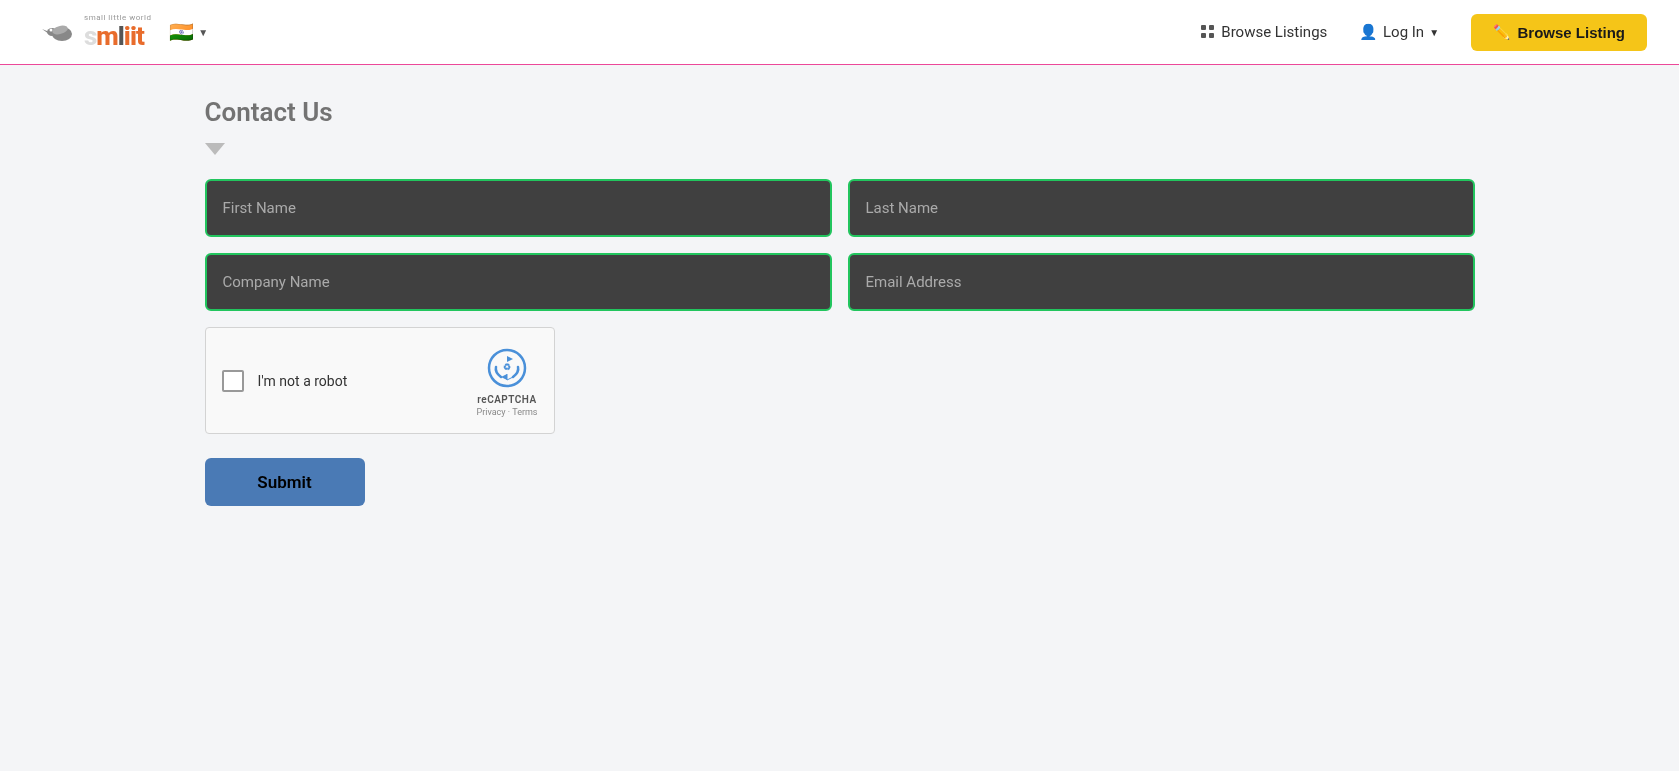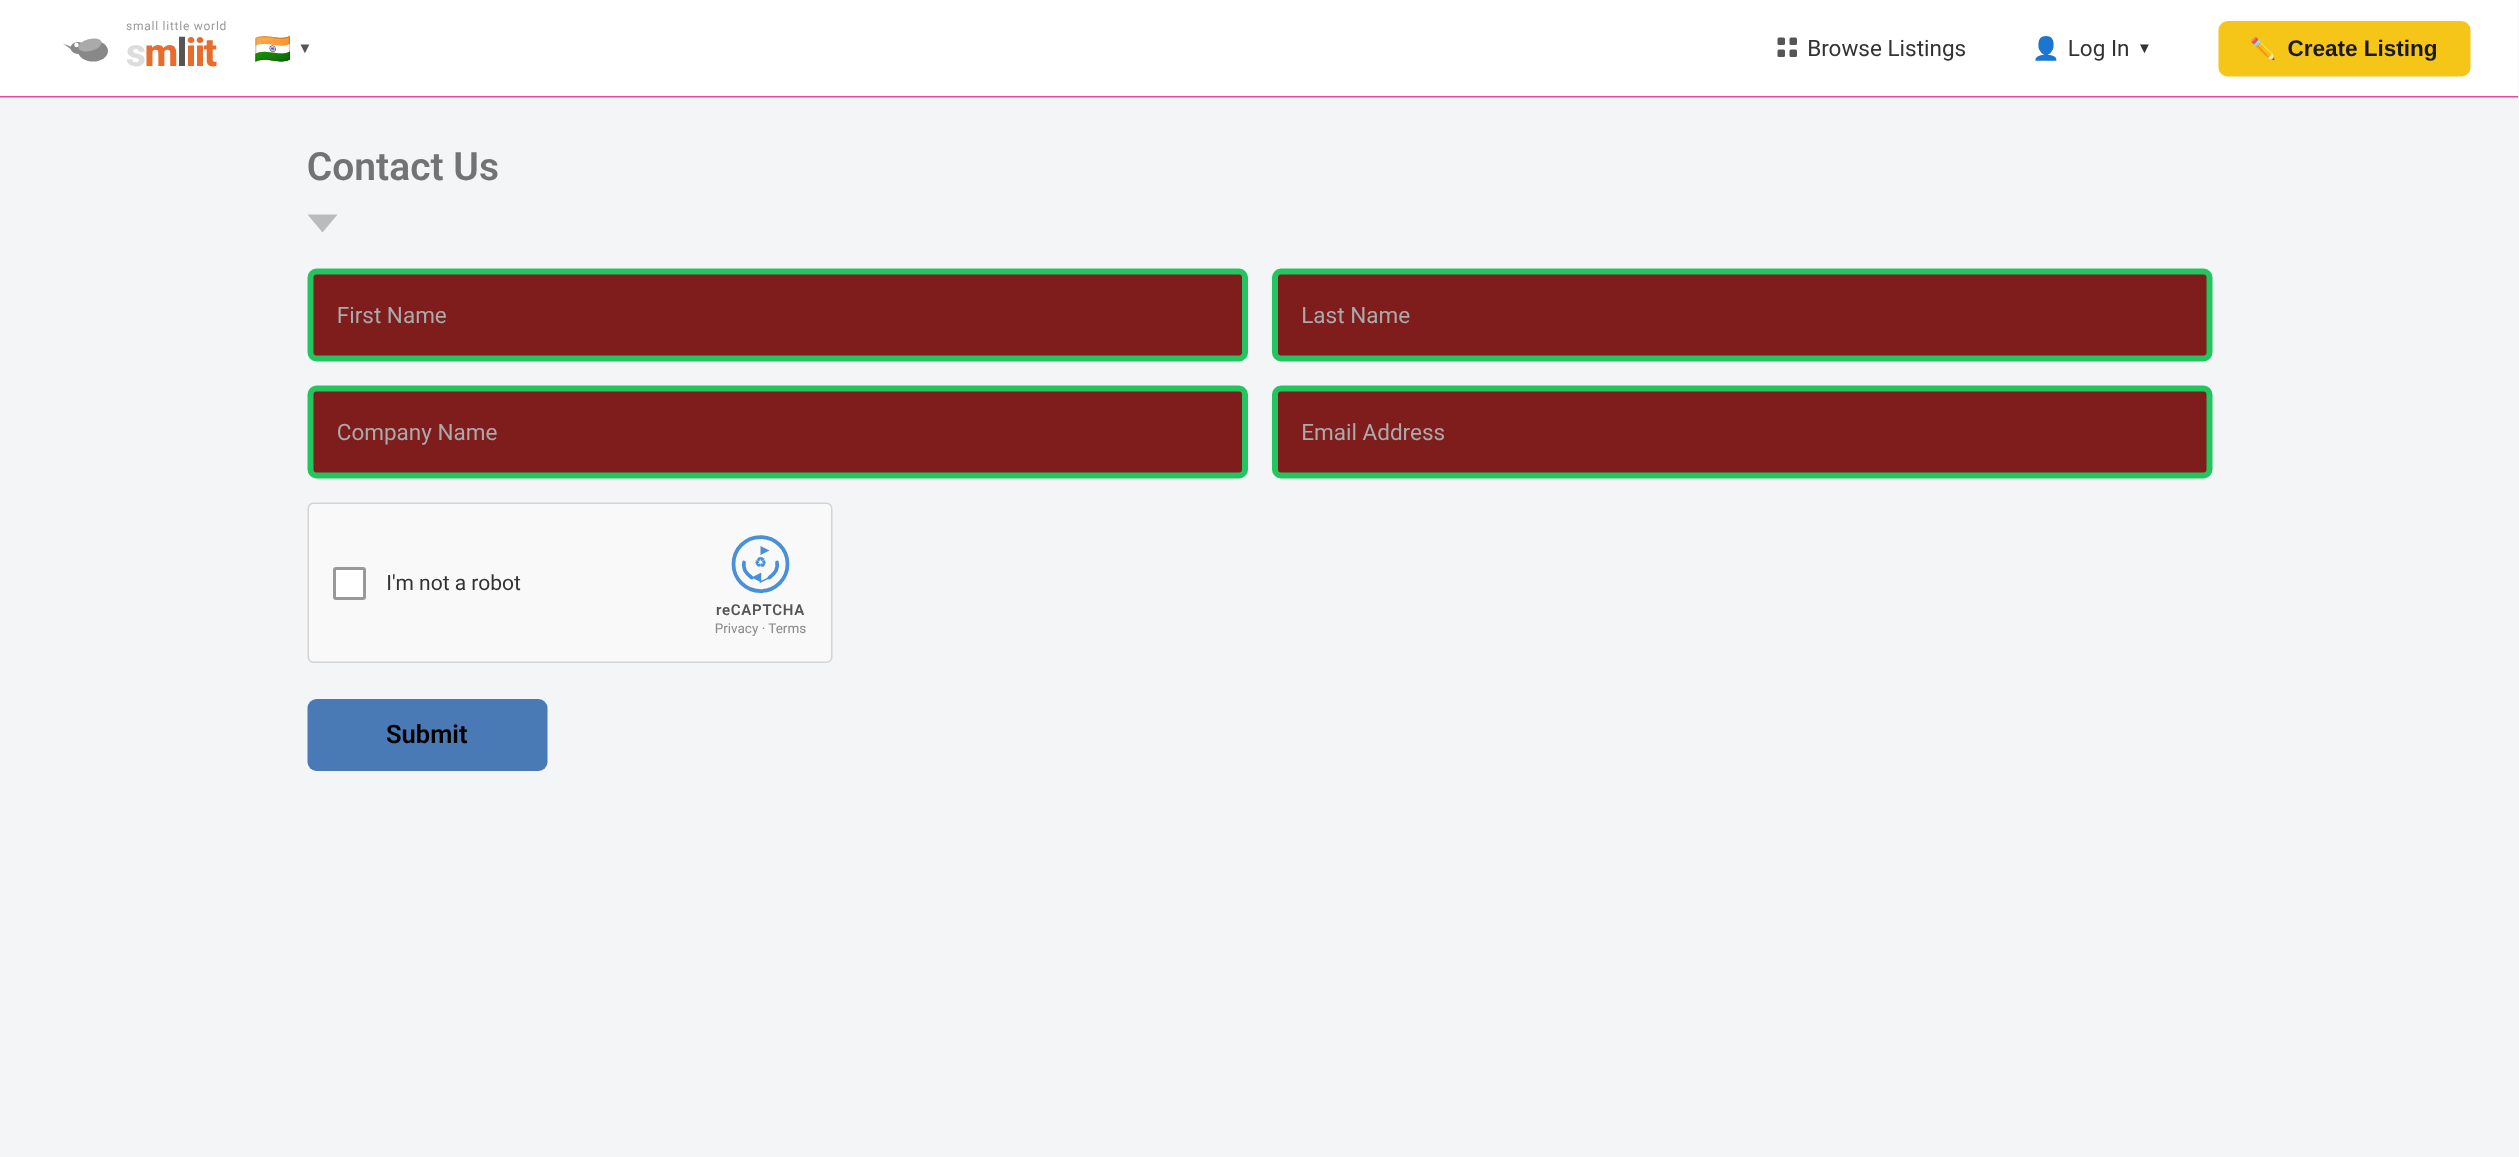--- a/index.html
+++ b/index.html
@@ -52,21 +52,21 @@
     }
 
     .flag-caret {
       font-size: 10px;
       color: #555;
     }
 
     .header-right {
       display: flex;
       align-items: center;
-      gap: 44px;
+      gap: 32px;
     }
 
     .browse-listings {
       display: flex;
       align-items: center;
       gap: 6px;
       font-size: 15px;
       color: #333;
       text-decoration: none;
       cursor: pointer;
@@ -134,22 +134,22 @@
       gap: 16px;
     }
 
     .form-row {
       display: flex;
       gap: 16px;
     }
 
     .form-field {
       flex: 1;
-      background: #7f1d1d;
-      border: 4px solid #22c55e;
+      background: #404040;
+      border: 2px solid #22c55e;
       border-radius: 6px;
       padding: 18px 16px;
       font-size: 15px;
       color: #aaa;
       outline: none;
       resize: none;
       font-family: inherit;
     }
 
     .form-field::placeholder {
@@ -278,21 +278,21 @@
     </a>
 
     <button class="log-in-btn">
       <span style="font-size:15px;">👤</span>
       <span>Log In</span>
       <span style="font-size:10px;">▼</span>
     </button>
 
     <button class="create-listing-btn">
       <span style="font-size:14px;">✏️</span>
-      <span>Create Listing</span>
+      <span>Browse Listing</span>
     </button>
   </div>
 </header>
 
 <main>
   <h1 class="page-title">Contact Us</h1>
 
   <div class="divider-with-arrow">
     <div class="divider-arrow"></div>
   </div>

